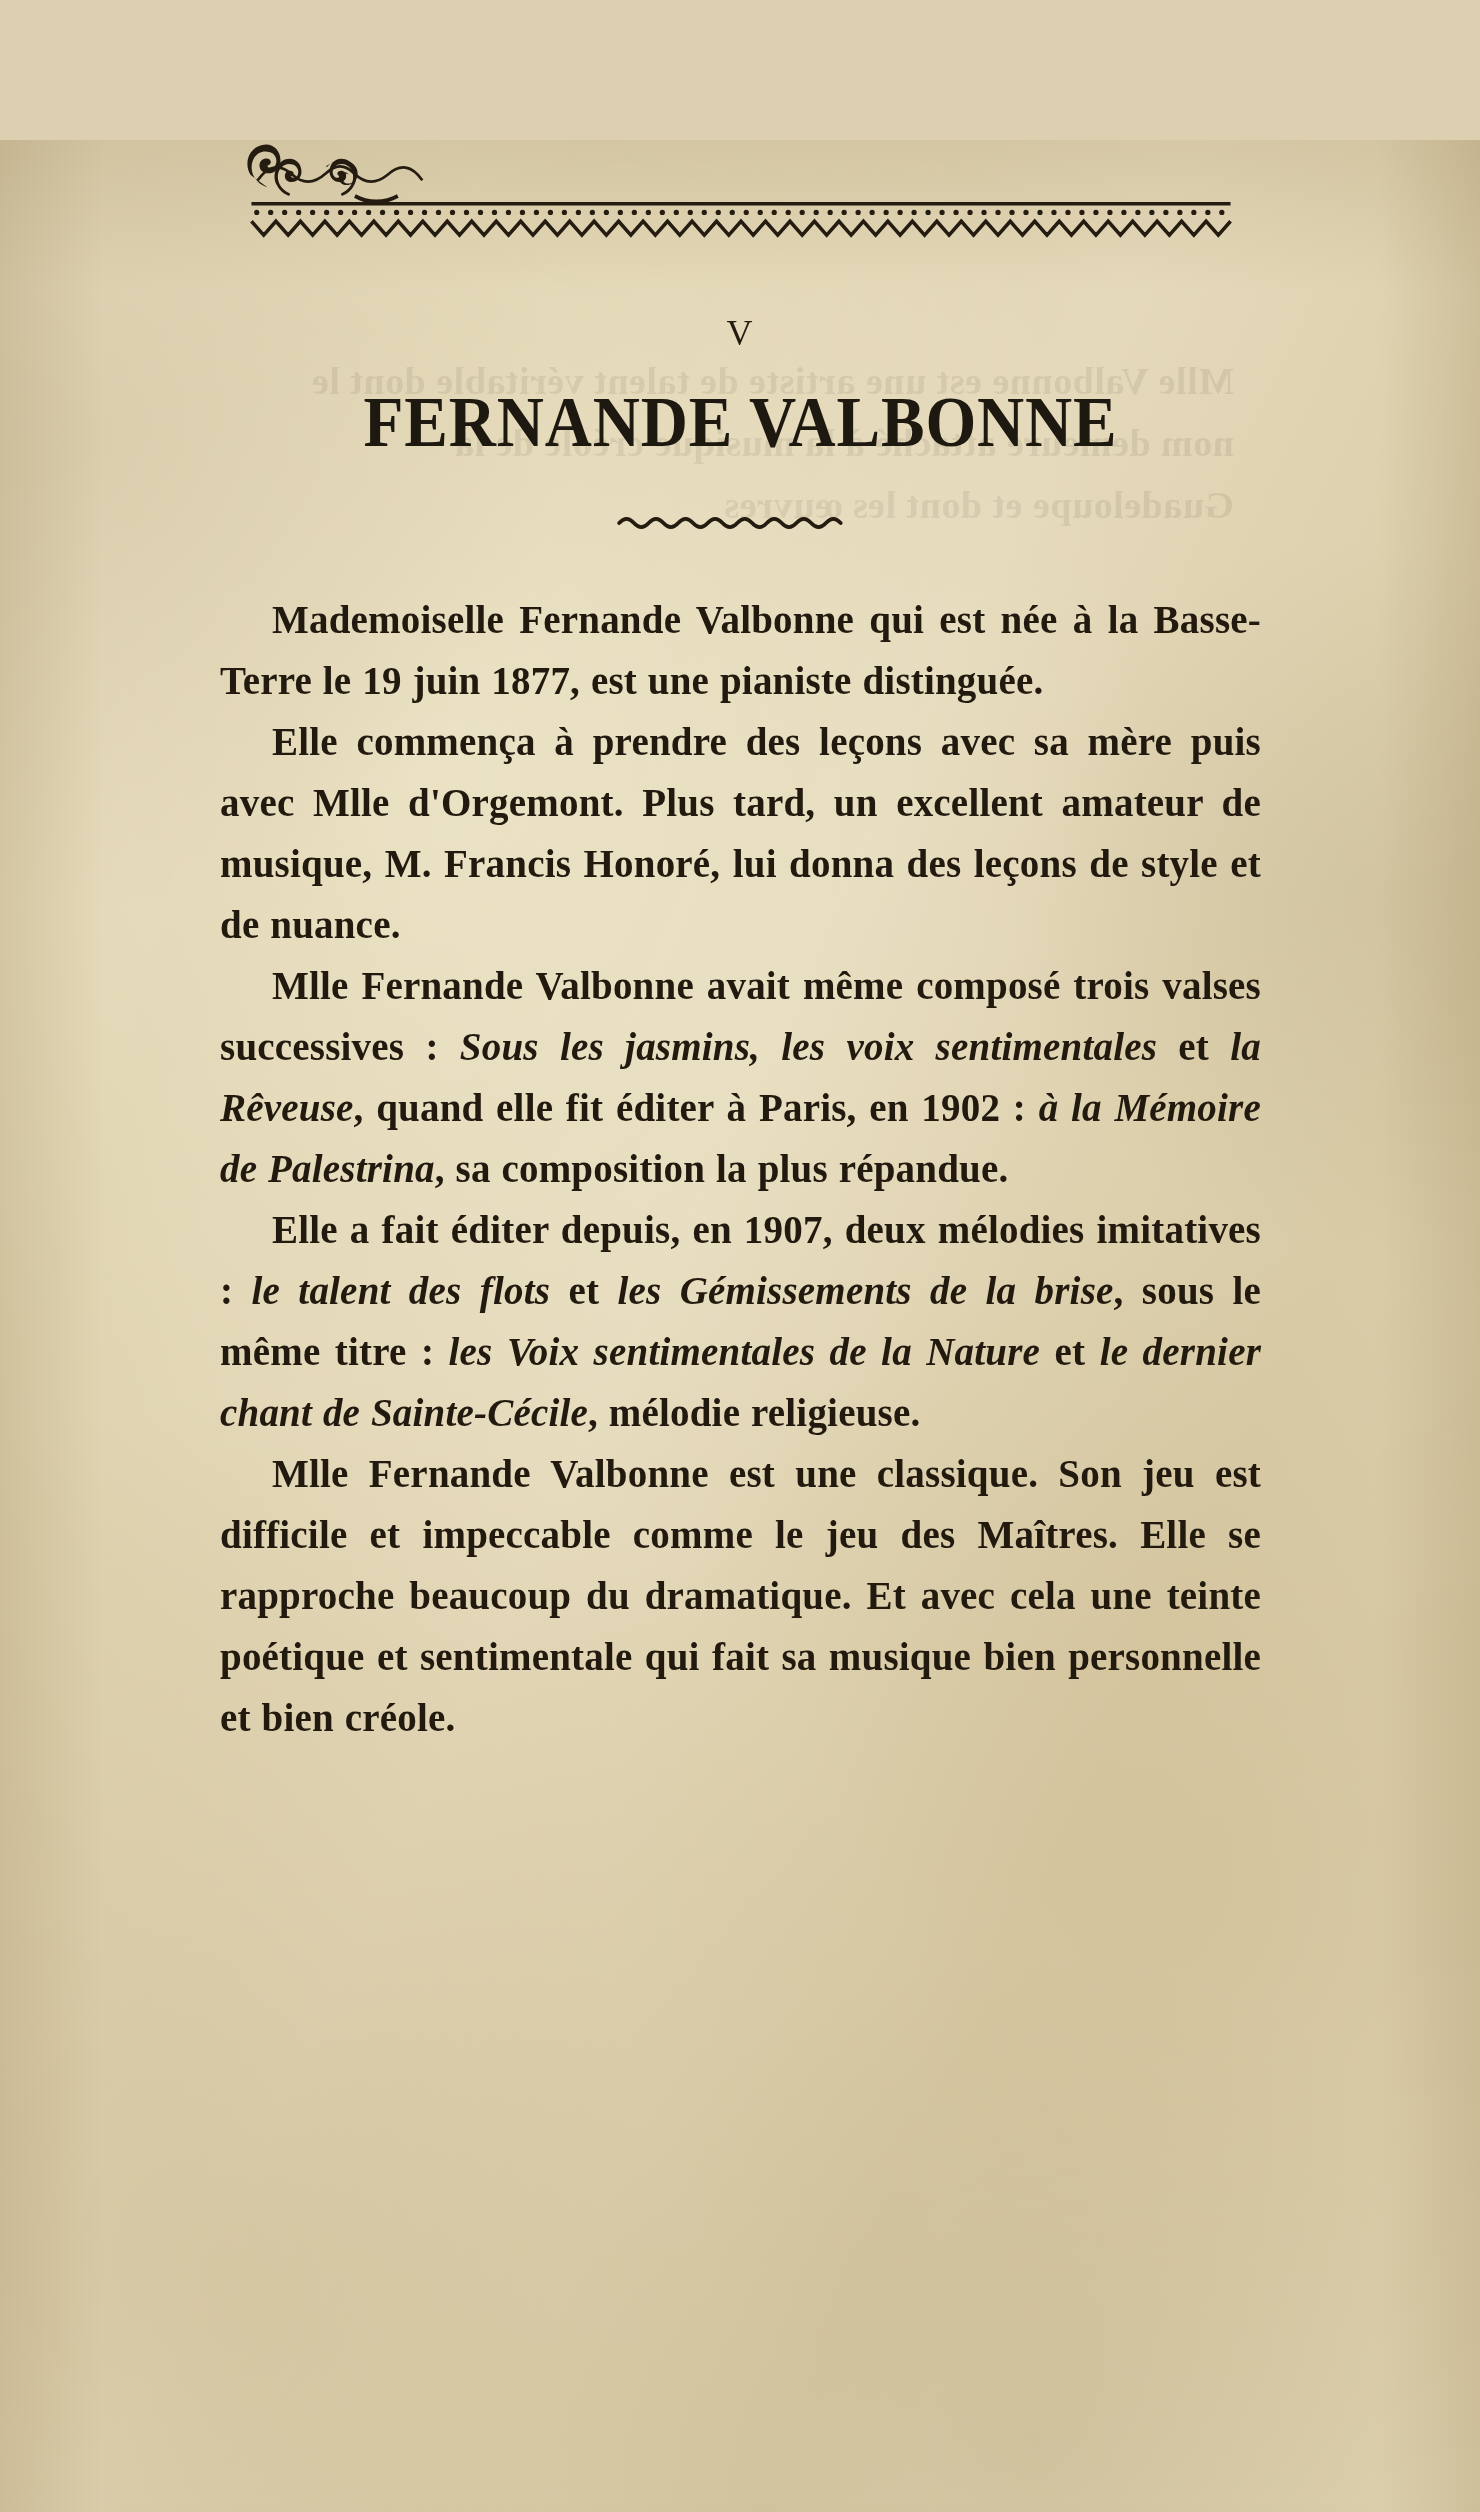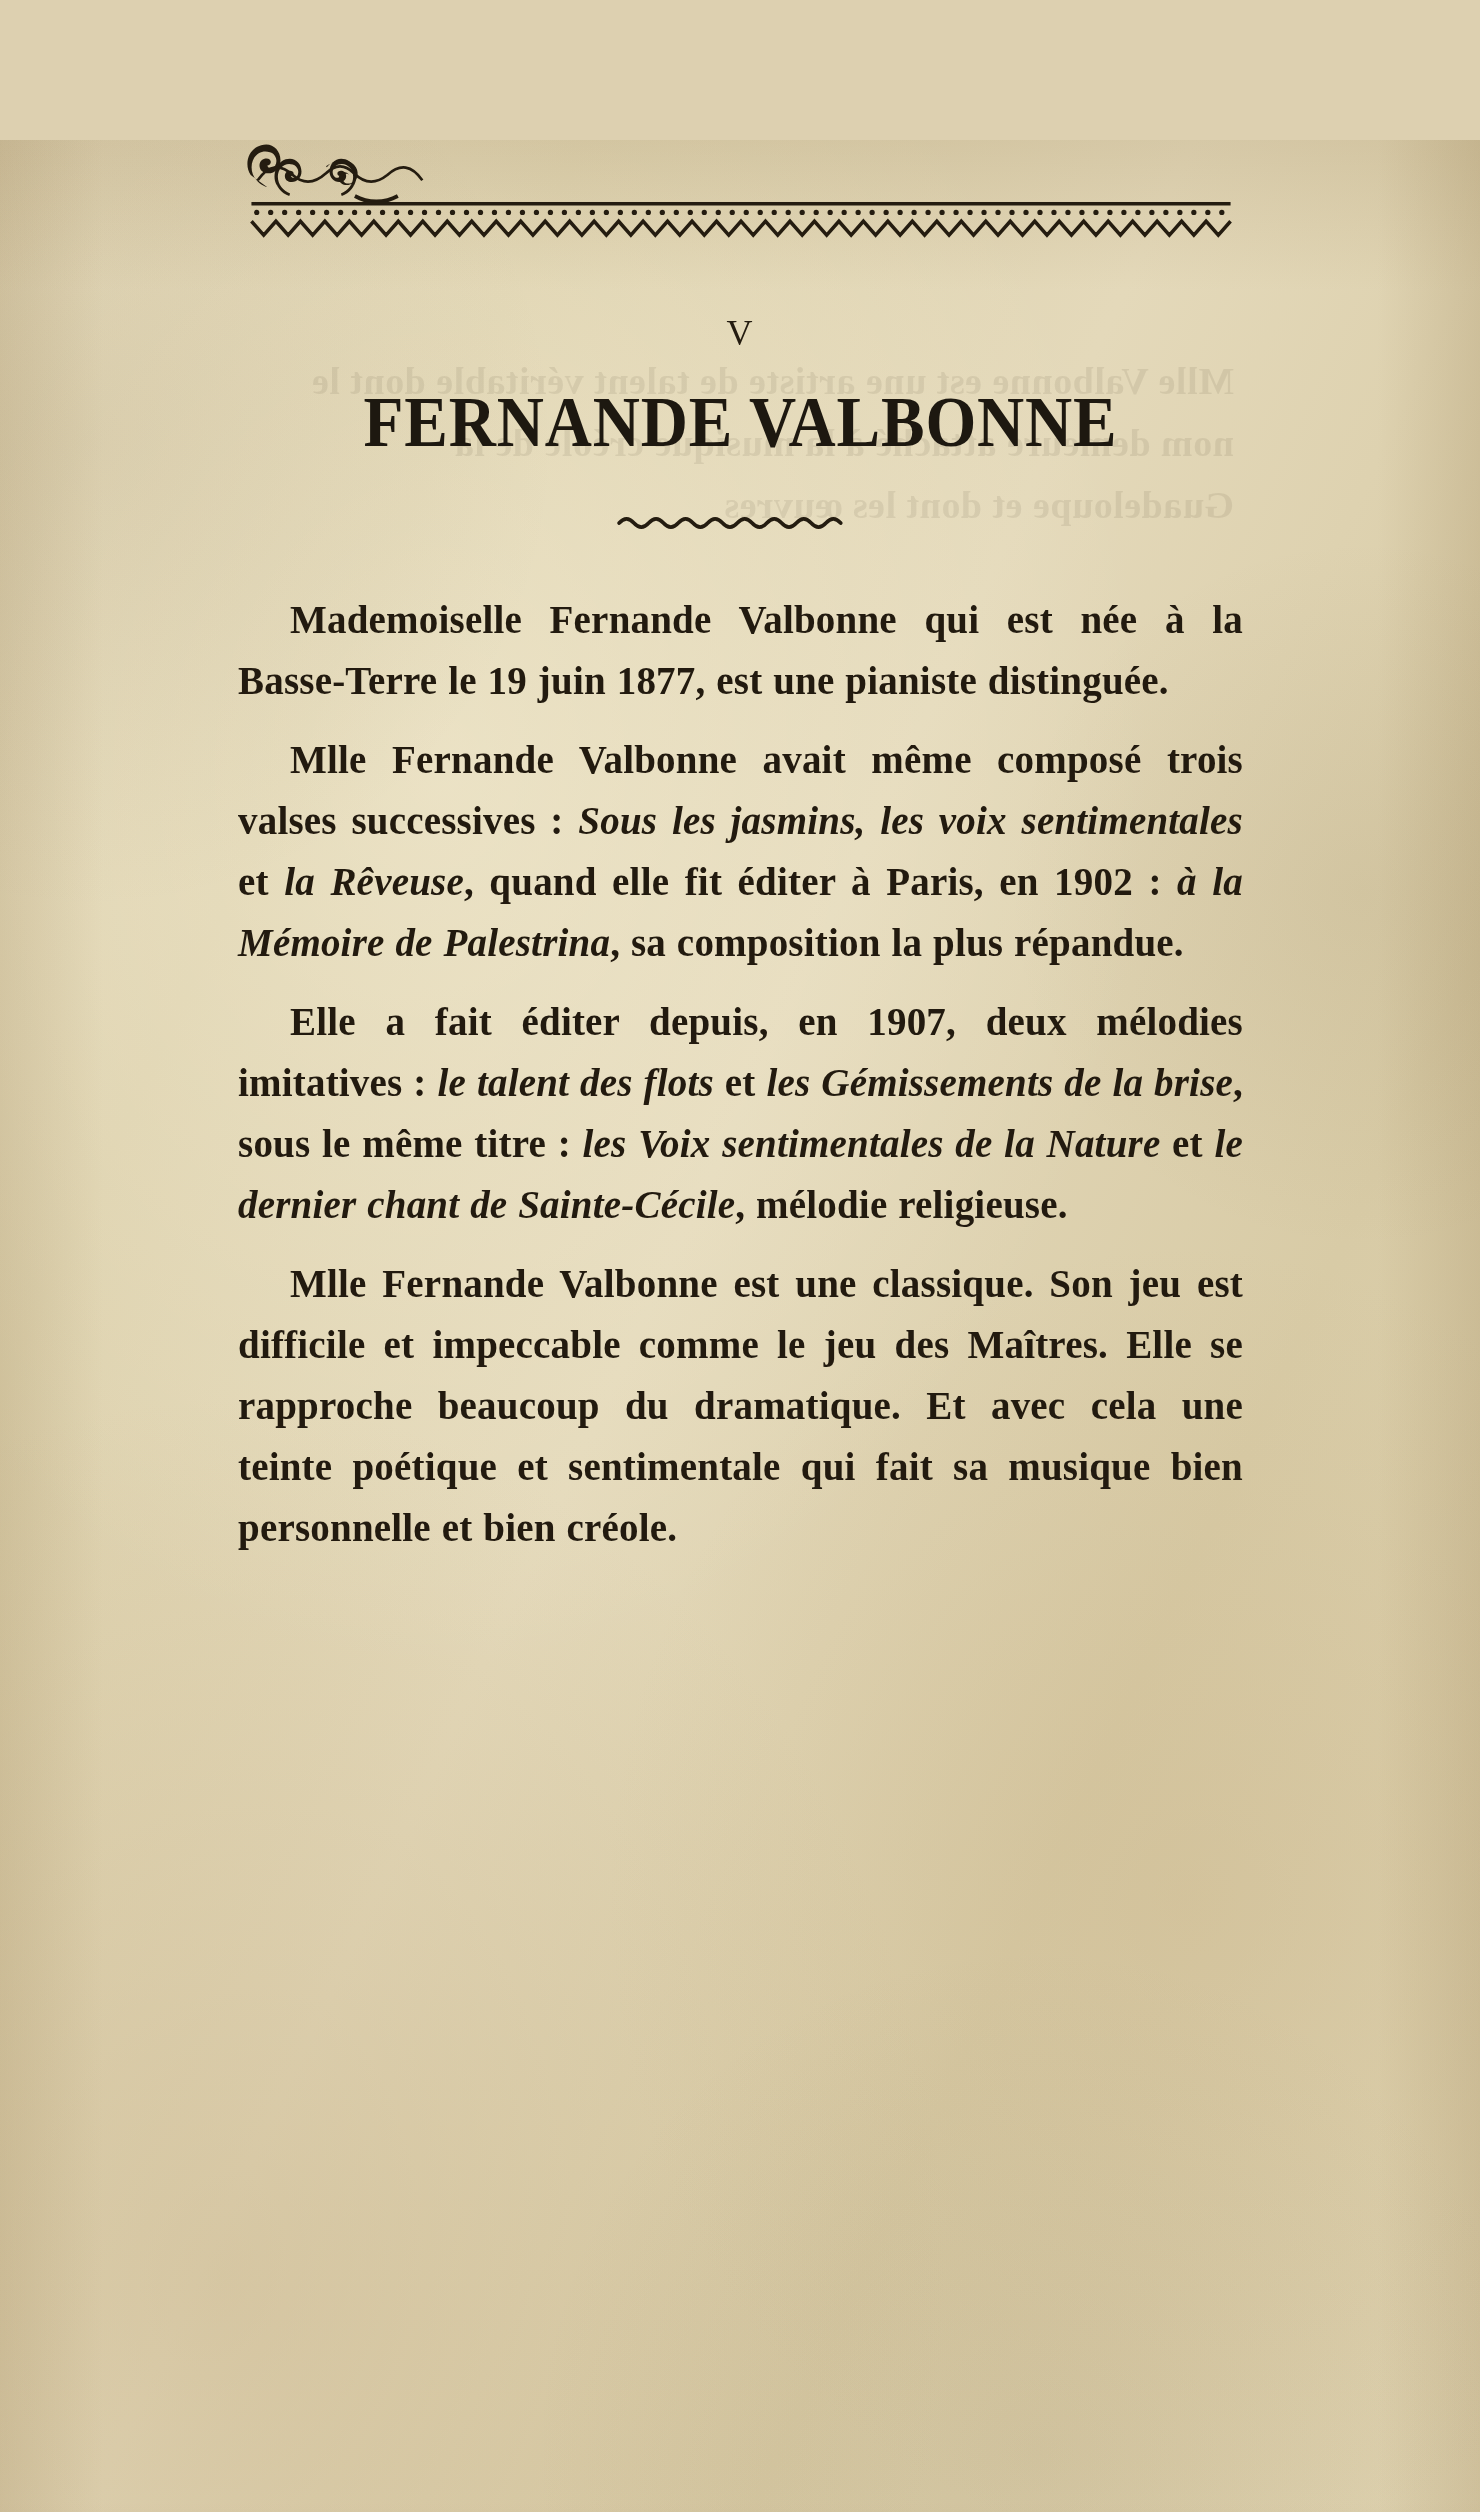--- a/index.html
+++ b/index.html
@@ -105,21 +105,21 @@
     font-size: 39px;
     line-height: 61px;
     text-align: justify;
     color: #221a0f;
     font-weight: bold;
     letter-spacing: 0.2px;
     word-spacing: 0.9px;
     font-family: "Liberation Serif", serif;
   }
   .body-text p {
-    margin: 18px;
+    margin: 0;
     text-indent: 52px;
   }
   .body-text i {
     font-style: italic;
   }
 </style>
 </head>
 <body>
 
 <div class="page">
@@ -258,20 +258,21 @@
     <div class="rule">
       <svg width="252" height="24" viewBox="0 0 270 26" xmlns="http://www.w3.org/2000/svg">
         <path d="M3 13 q8 -9 16 0 q8 9 16 0 q8 -9 16 0 q8 9 16 0 q8 -9 16 0 q8 9 16 0
                  q8 -9 16 0 q8 9 16 0 q8 -9 16 0 q8 9 16 0 q8 -9 16 0 q8 9 16 0
                  q8 -9 16 0 q8 9 16 0 q8 -9 16 0" fill="none" stroke="#241c10" stroke-width="4" stroke-linecap="round"></path>
       </svg>
     </div>
 
     <div class="body-text">
         <p><span>Mademoiselle Fernande Valbonne qui est née à la Basse-Terre le 19 juin 1877, est une pianiste distinguée.</span></p>
+        <p><span>Elle commença à prendre des leçons avec sa mère puis avec Mlle d'Orgemont. Plus tard, un excellent amateur de musique, M. Francis Honoré, lui donna des leçons de style et de nuance.</span></p>
         <p><span>Mlle Fernande Valbonne avait même composé trois valses successives : </span><i>Sous les jasmins, les voix sentimentales</i><span> et </span><i>la Rêveuse</i><span>, quand elle fit éditer à Paris, en 1902 : </span><i>à la Mémoire de Palestrina</i><span>, sa composition la plus répandue.</span></p>
         <p><span>Elle a fait éditer depuis, en 1907, deux mélodies imitatives : </span><i>le talent des flots</i><span> et </span><i>les Gémissements de la brise</i><span>, sous le même titre : </span><i>les Voix sentimentales de la Nature</i><span> et </span><i>le dernier chant de Sainte-Cécile</i><span>, mélodie religieuse.</span></p>
         <p><span>Mlle Fernande Valbonne est une classique. Son jeu est difficile et impeccable comme le jeu des Maîtres. Elle se rapproche beaucoup du dramatique. Et avec cela une teinte poétique et sentimentale qui fait sa musique bien personnelle et bien créole.</span></p>
       </div>
 
   </div>
 </div>
 
 
 </body></html>

